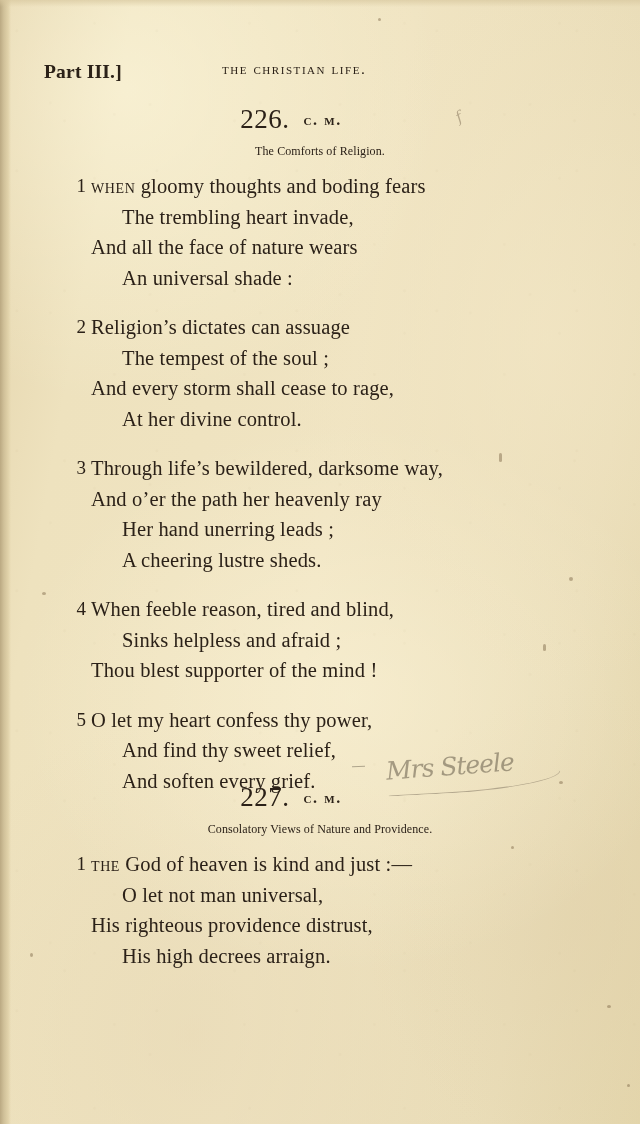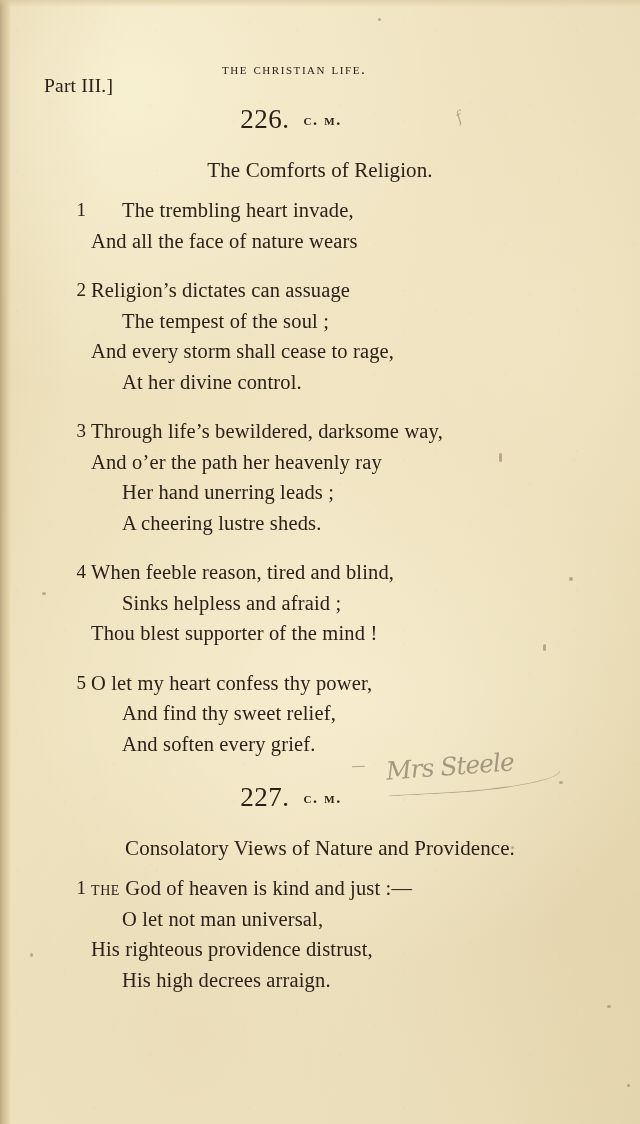--- a/index.html
+++ b/index.html
@@ -67,23 +67,24 @@
   .running-head {
     position: absolute;
     top: 57px;
     left: 44px;
     width: 470px;
     height: 24px;
   }
   .part-label {
     position: absolute;
     left: 0;
-    top: 18px;
+    top: 4px;
     font-size: 19.5px;
     letter-spacing: 0.2px;
+    font-weight: bold;
   }
   .head-title {
     position: absolute;
     left: 178px;
     top: 3px;
     font-size: 15.5px;
     font-weight: normal;
     letter-spacing: 1.55px;
     font-variant: small-caps;
     text-transform: lowercase;
@@ -112,22 +113,22 @@
     letter-spacing: 1.6px;
     font-variant: small-caps;
     text-transform: lowercase;
     position: relative;
     left: -22px;
     top: -3px;
   }
 
   .hymn-subtitle {
     text-align: center;
-    font-size: 21px;
-    margin-top: 20px;
+    font-size: 12px;
+    margin-top: 6px;
     letter-spacing: 0.1px;
   }
 
   .stanzas {
     margin-top: 12px;
     padding-left: 68px;
   }
   .stanza { margin-bottom: 18px; position: relative; }
   #hymn-226 .stanza { margin-bottom: 19px; }
 
@@ -223,22 +224,24 @@
 
     <div class="hymn" id="hymn-226">
       <div class="hymn-heading">
         <span class="hymn-number">226.</span><span class="hymn-meter">C. M.</span>
       </div>
       <div class="hymn-subtitle">The Comforts of Religion.</div>
       <div class="stanzas">
 
         <div class="stanza">
           <span class="stanza-num">1</span>
+          <div class="line odd"><span class="smallcaps">When</span><span> gloomy thoughts and boding fears</span></div>
           <div class="line even">The trembling heart invade,</div>
           <div class="line odd">And all the face of nature wears</div>
+          <div class="line even">An universal shade :</div>
         </div>
 
         <div class="stanza">
           <span class="stanza-num">2</span>
           <div class="line odd">Religion’s dictates can assuage</div>
           <div class="line even">The tempest of the soul ;</div>
           <div class="line odd">And every storm shall cease to rage,</div>
           <div class="line even">At her divine control.</div>
         </div>
 

